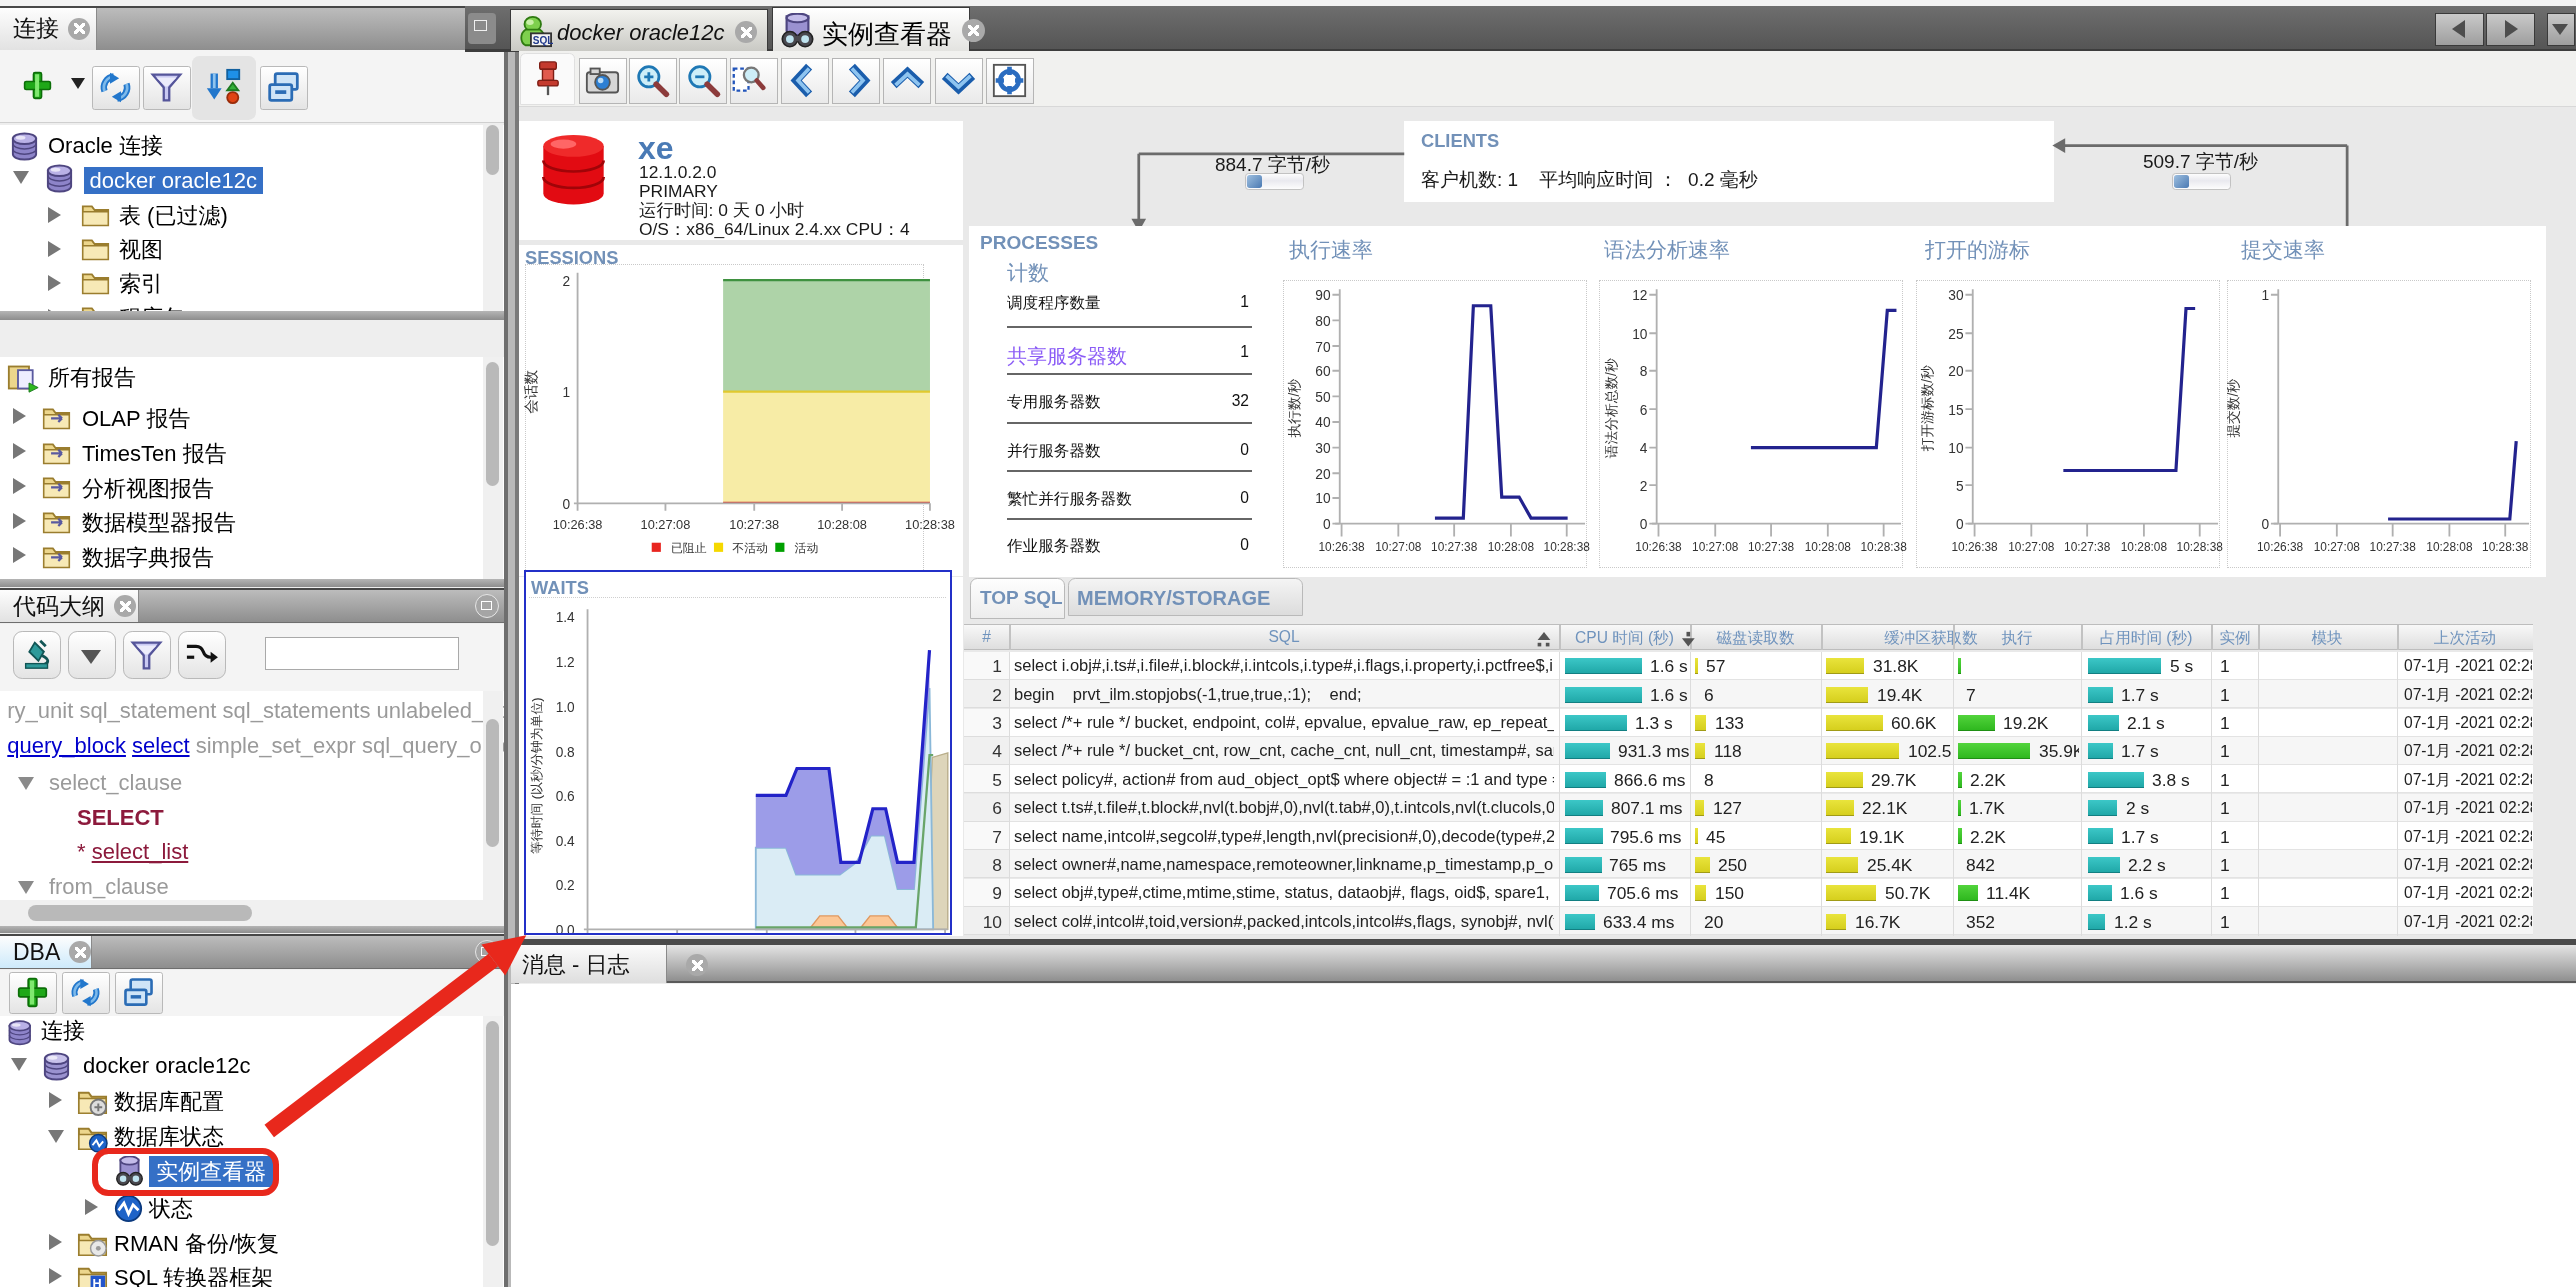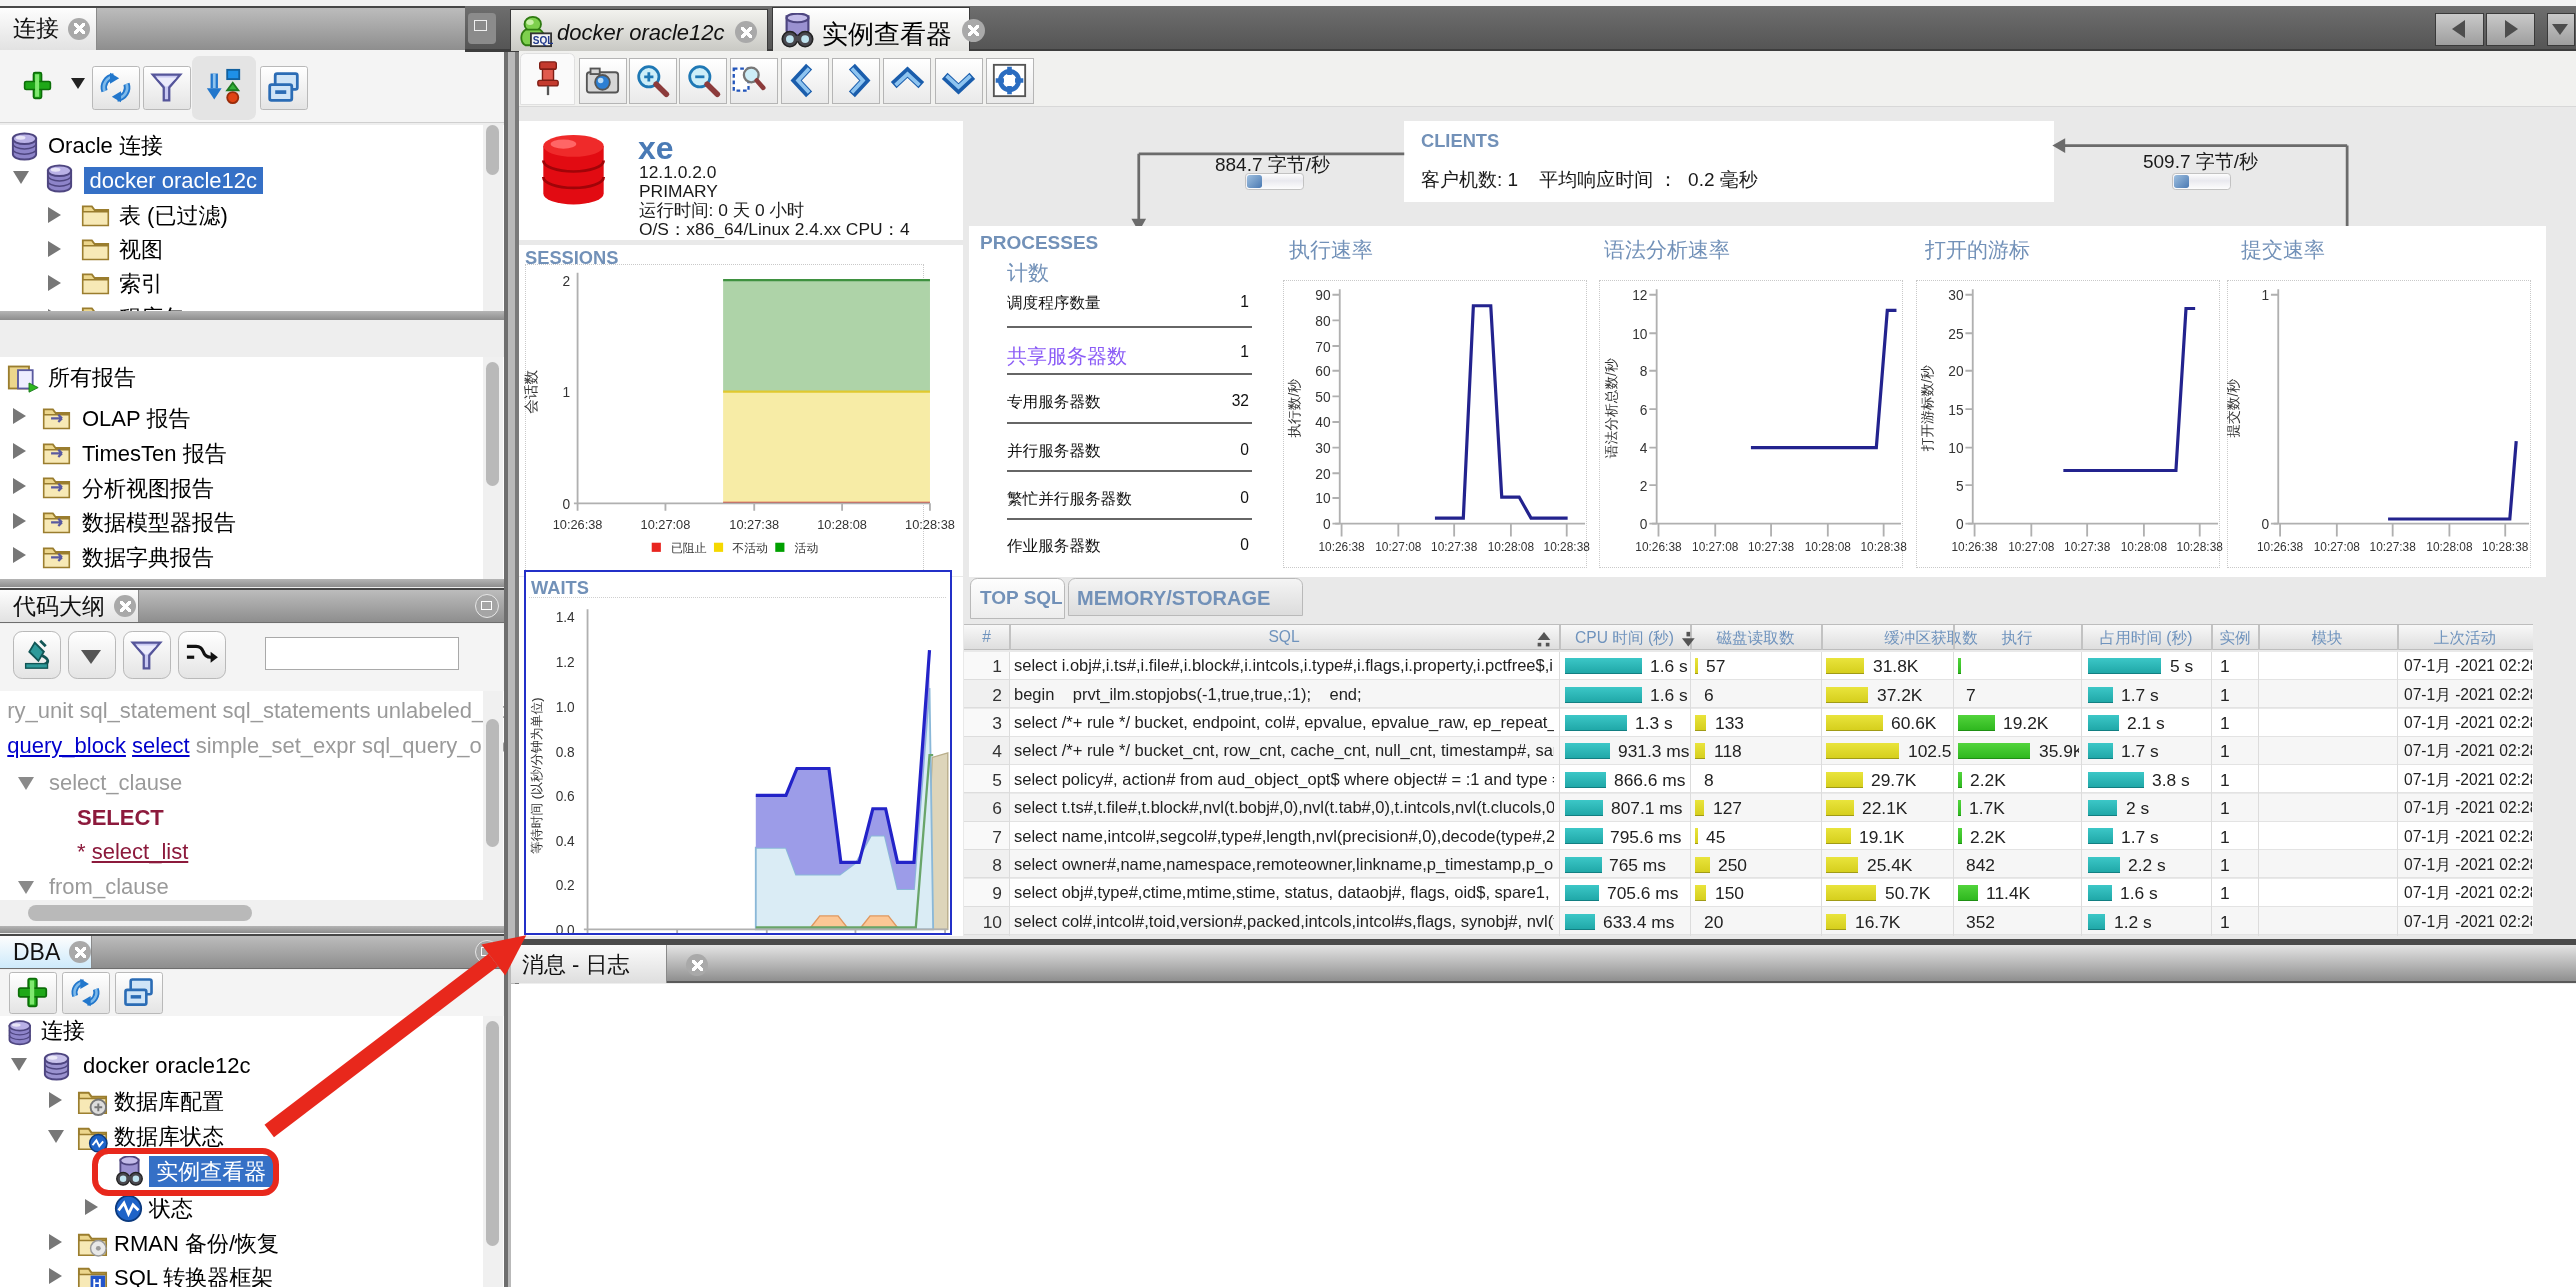--- a/index.html
+++ b/index.html
@@ -728,21 +728,21 @@
 <div class="abs" style="left:2220px;top:656px;font-size:17.4px;color:#222;">1</div>
 <div class="abs sqlcell" style="left:2404px;top:656px;width:128px;font-size:15.6px;color:#222;">07-1月 -2021 02:28...</div>
 <div class="abs" style="left:964px;top:680px;width:1569px;height:28px;background:#f6f6f6;border-bottom:0.9px solid #e3e3e3;"></div>
 <div class="abs" style="left:964px;top:680px;width:45px;height:28px;background:rgba(0,0,0,0.025);"></div>
 <div class="abs" style="left:964px;top:685px;width:38px;text-align:right;font-size:17.4px;color:#333;">2</div>
 <div class="abs sqlcell" style="left:1014px;top:685px;width:540px;font-size:16.5px;color:#222;">begin&nbsp;&nbsp;&nbsp; prvt_ilm.stopjobs(-1,true,true,:1);&nbsp;&nbsp;&nbsp; end;</div>
 <div class="bar teal" style="left:1565px;top:687px;width:77px;"></div>
 <div class="abs" style="left:1650px;top:685px;font-size:17.4px;color:#222;">1.6 s</div>
 <div class="abs" style="left:1704px;top:685px;font-size:17.4px;color:#222;">6</div>
 <div class="bar yel" style="left:1826px;top:687px;width:42px;"></div>
-<div class="abs sqlcell" style="left:1877px;top:685px;width:74px;font-size:17.4px;color:#222;">37.2K</div>
+<div class="abs sqlcell" style="left:1877px;top:685px;width:74px;font-size:17.4px;color:#222;">19.4K</div>
 <div class="abs sqlcell" style="left:1966px;top:685px;width:113px;font-size:17.4px;color:#222;">7</div>
 <div class="bar teal" style="left:2088px;top:687px;width:25px;"></div>
 <div class="abs" style="left:2121px;top:685px;font-size:17.4px;color:#222;">1.7 s</div>
 <div class="abs" style="left:2220px;top:685px;font-size:17.4px;color:#222;">1</div>
 <div class="abs sqlcell" style="left:2404px;top:685px;width:128px;font-size:15.6px;color:#222;">07-1月 -2021 02:28...</div>
 <div class="abs" style="left:964px;top:709px;width:1569px;height:28px;background:#ffffff;border-bottom:0.9px solid #e3e3e3;"></div>
 <div class="abs" style="left:964px;top:709px;width:45px;height:28px;background:rgba(0,0,0,0.025);"></div>
 <div class="abs" style="left:964px;top:713px;width:38px;text-align:right;font-size:17.4px;color:#333;">3</div>
 <div class="abs sqlcell" style="left:1014px;top:713px;width:540px;font-size:16.5px;color:#222;">select /*+ rule */ bucket, endpoint, col#, epvalue, epvalue_raw, ep_repeat_count from histgrm$ ...</div>
 <div class="bar teal" style="left:1565px;top:715px;width:62px;"></div>

